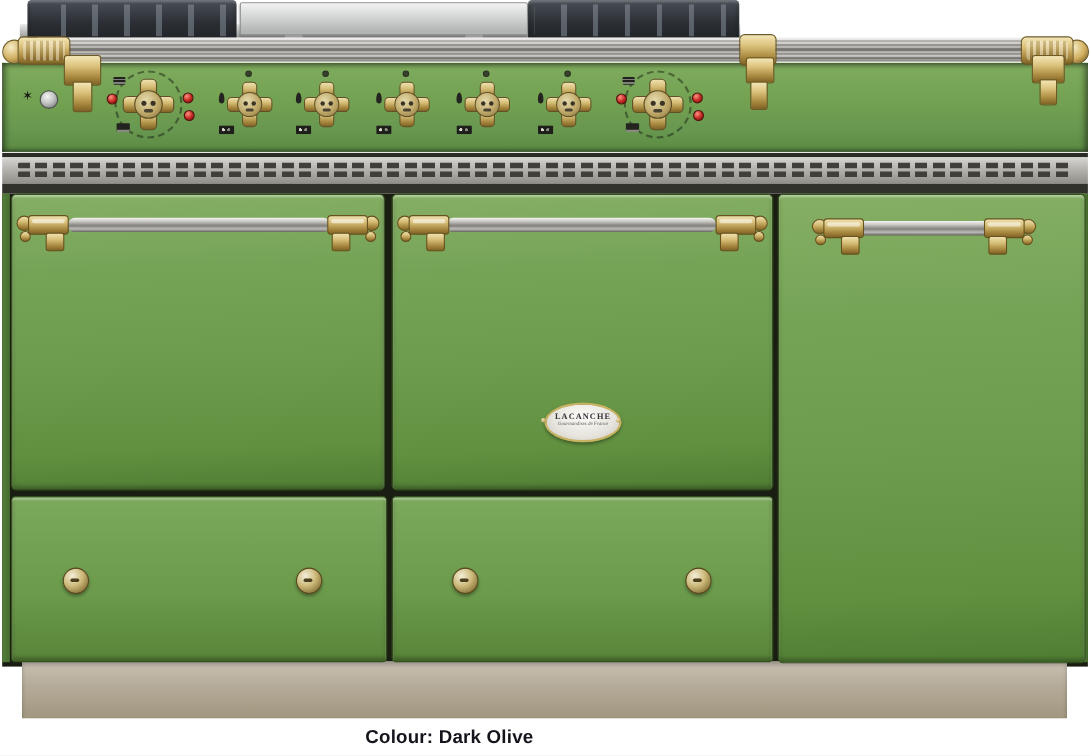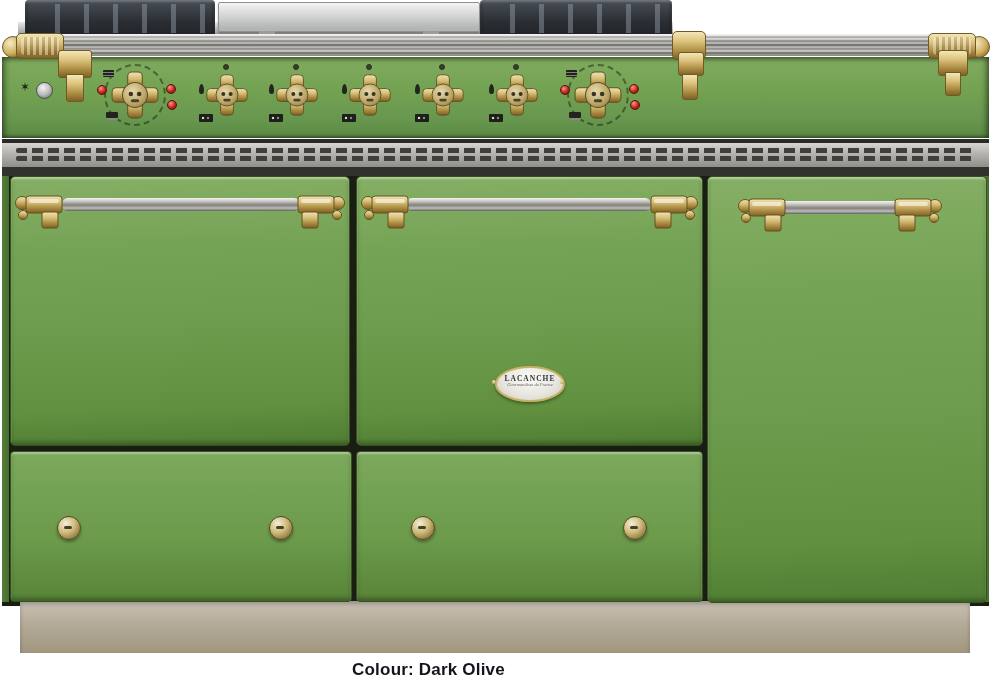--- a/index.html
+++ b/index.html
@@ -120,21 +120,21 @@
     color:#5c5c60;line-height:6px;}
   .rivet{width:4px;height:4px;border-radius:50%;z-index:6;
     background:radial-gradient(circle at 35% 30%,#f0e5bd,#a98a3f);}
   .rivet-l{left:492px;top:380px;} .rivet-r{left:560px;top:380px;}
 
   
   .plinth{left:20px;top:601px;width:950px;height:52px;z-index:2;
     background:linear-gradient(180deg,#c9c1b4 0,#b4aa98 45%,#a1977f 100%);
     box-shadow:inset 0 3px 4px rgba(0,0,0,.25);}
   .caption{left:0;top:660px;width:817px;text-align:center;z-index:7;
-    font-size:17px;font-weight:bold;color:#14141c;letter-spacing:.2px;margin-left:20px;}
+    font-size:17px;font-weight:bold;color:#14141c;letter-spacing:.2px;}
 </style>
 </head>
 <body>
 
 <svg width="0" height="0" style="position:absolute" aria-hidden="true">
   <defs>
     <linearGradient id="gBrass" x1="0" y1="0" x2="0" y2="1">
       <stop offset="0" stop-color="#f0e3b2"></stop>
         <stop offset=".38" stop-color="#d6bd76"></stop>
       <stop offset=".72" stop-color="#a8883f"></stop>

